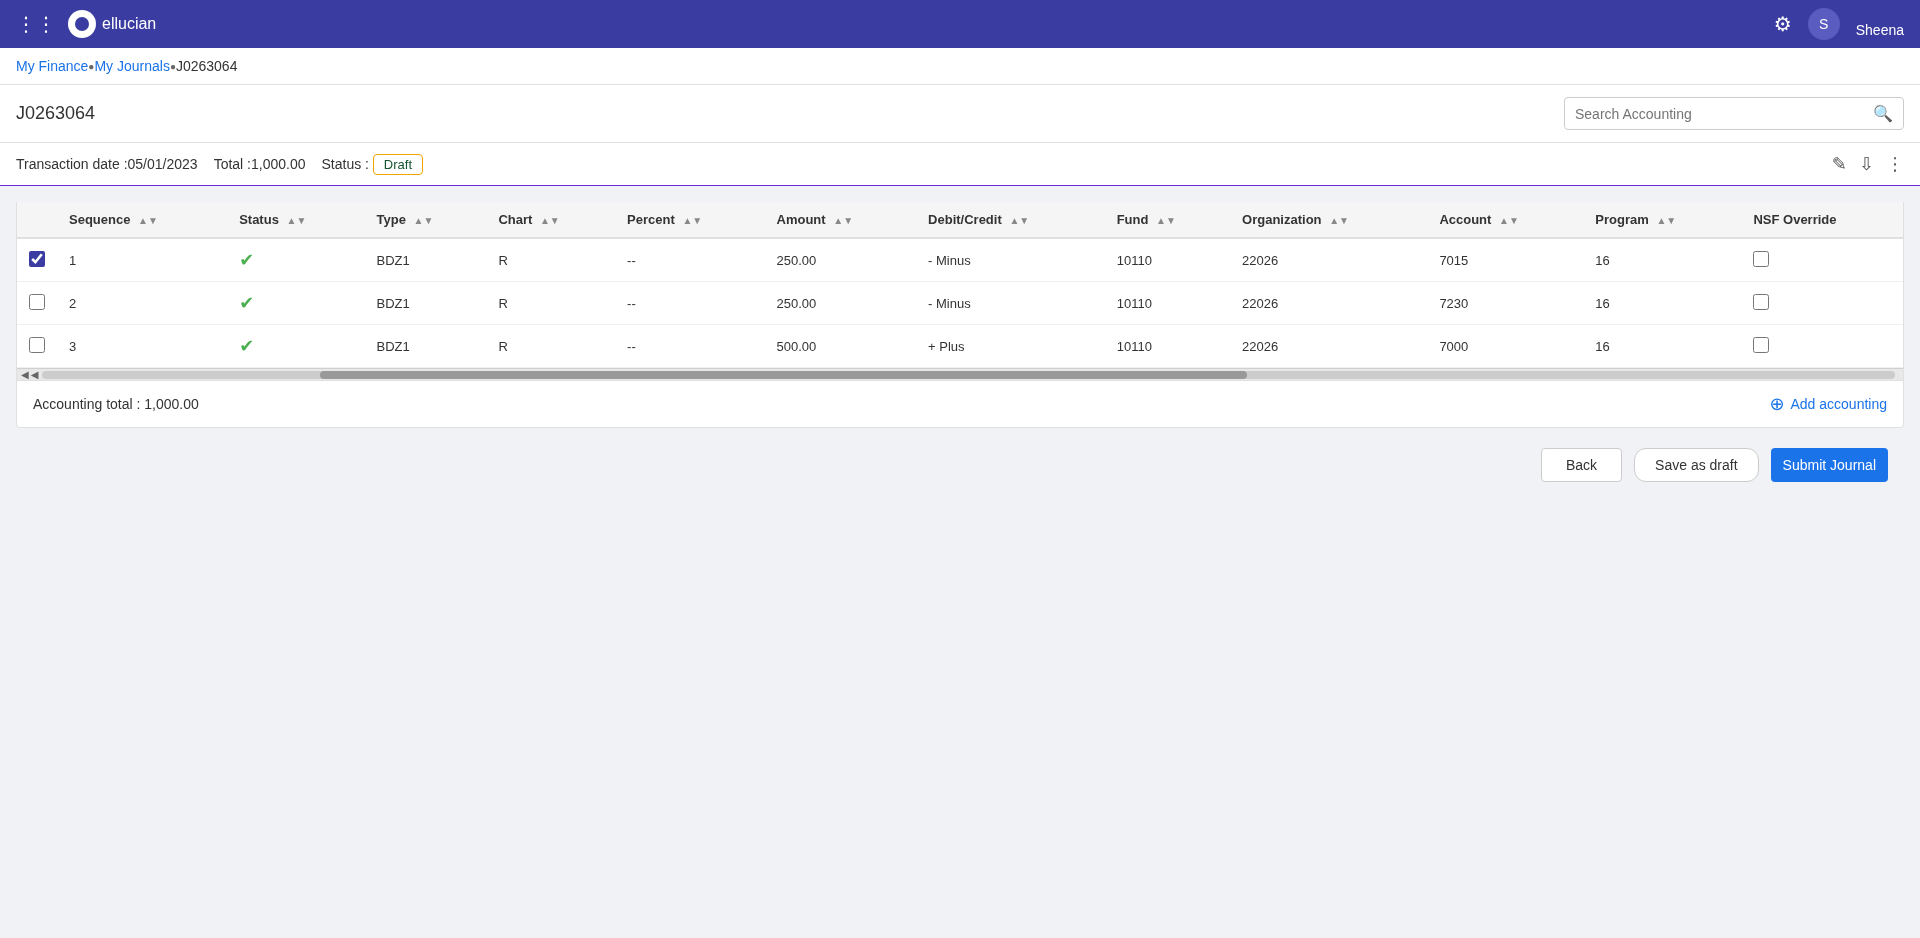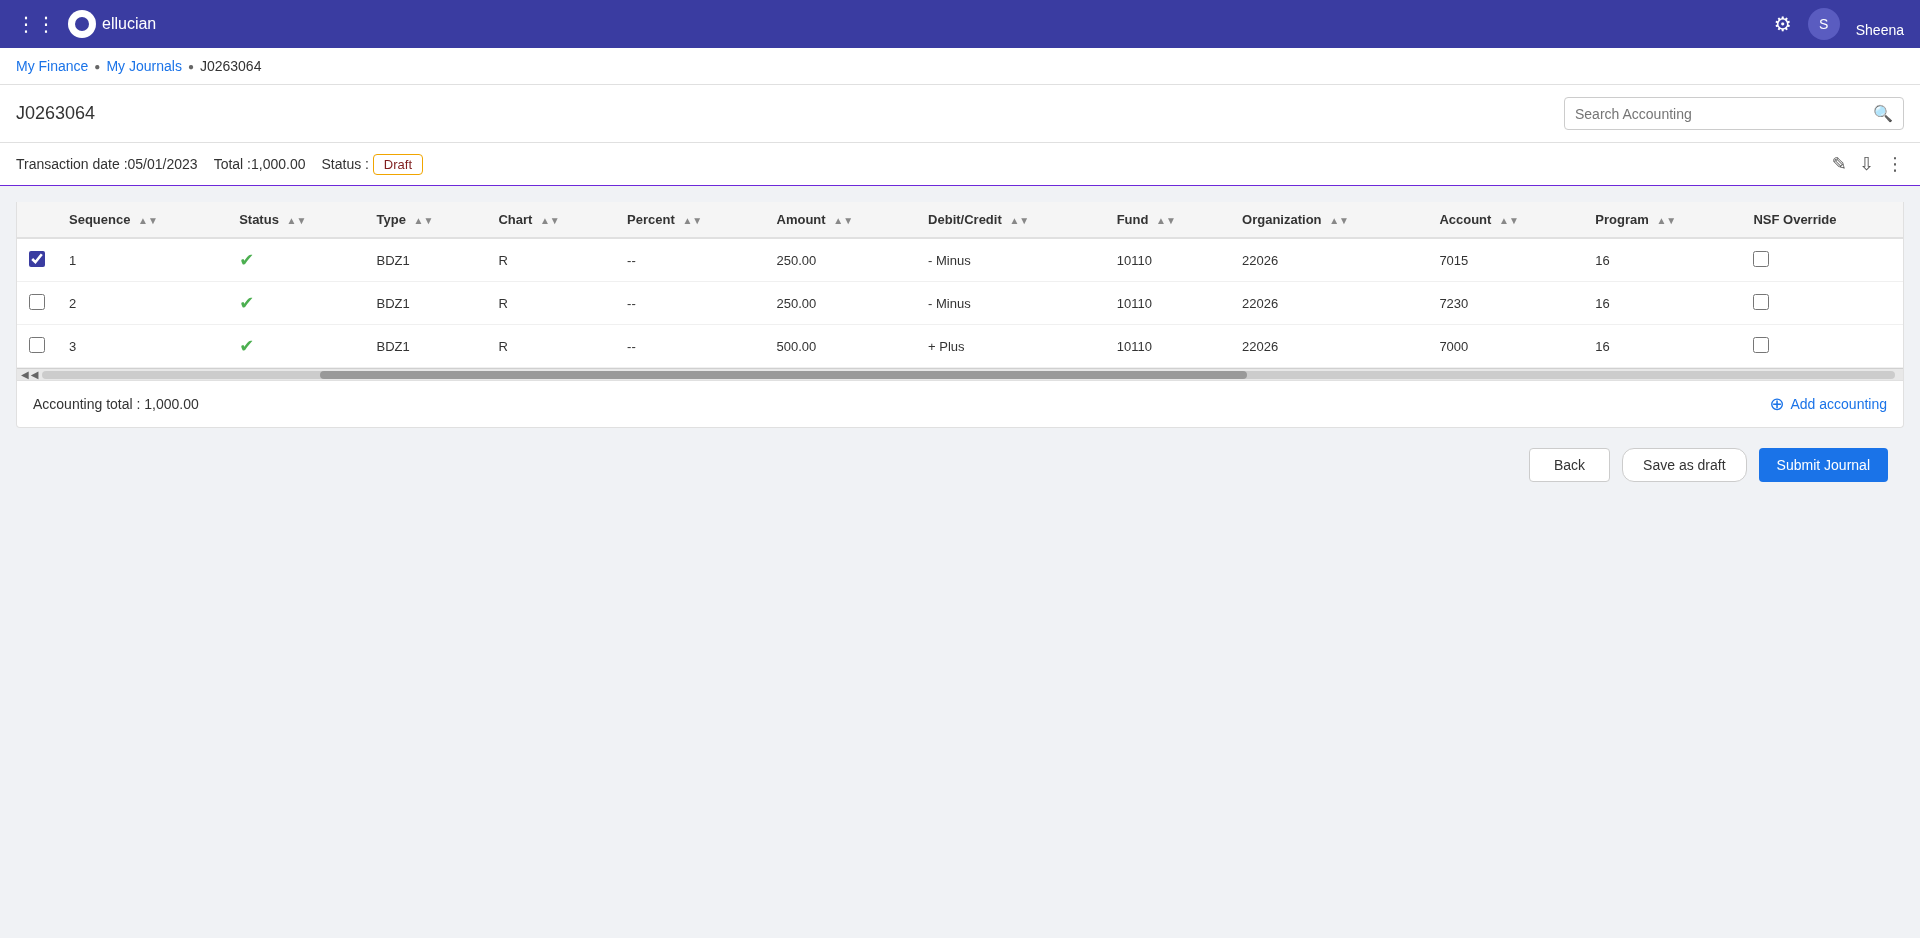--- a/index.html
+++ b/index.html
@@ -23,21 +23,20 @@
     .nav-icon { font-size: 20px; cursor: pointer; color: white; }
     .user-avatar { width: 32px; height: 32px; background: #5a5cc0; border-radius: 50%; display: flex; align-items: center; justify-content: center; color: white; font-size: 14px; cursor: pointer; }
     .user-name { color: white; font-size: 14px; margin-top: 12px; }
 
     
     .breadcrumb {
       background: white;
       padding: 10px 16px;
       display: flex;
       align-items: center;
-      gap: 6px;
       border-bottom: 1px solid #e0e0e0;
     }
     .breadcrumb a { color: #1a73e8; text-decoration: none; font-size: 14px; }
     .breadcrumb-sep { color: #666; font-size: 10px; }
     .breadcrumb-current { color: #333; font-size: 14px; }
 
     
     .page-header {
       background: white;
       padding: 12px 16px;
@@ -71,21 +70,21 @@
       padding: 10px 16px;
       display: flex;
       align-items: center;
       gap: 16px;
       border-bottom: 1px solid #6d28d9;
     }
     .transaction-info { font-size: 14px; color: #333; }
     .transaction-info span { font-weight: 400; }
     .status-badge {
       border: 1px solid #f0a500;
-      color: #7f1d1d;
+      color: #14532d;
       border-radius: 4px;
       padding: 2px 10px;
       font-size: 13px;
     }
     .transaction-actions { margin-left: auto; display: flex; align-items: center; gap: 12px; }
     .action-icon { font-size: 18px; color: #555; cursor: pointer; }
 
     
     .content-area { padding: 16px; }
 
@@ -201,21 +200,21 @@
     .btn-draft {
       padding: 8px 20px;
       border: 1px solid #ccc;
       background: white;
       color: #333;
       border-radius: 12px;
       cursor: pointer;
       font-size: 14px;
     }
     .btn-submit {
-      padding: 8px 18px;
+      padding: 8px 12px;
       border: none;
       background: #1a73e8;
       color: white;
       border-radius: 4px;
       cursor: pointer;
       font-size: 14px;
       font-weight: 500;
     }
   </style>
 </head>

